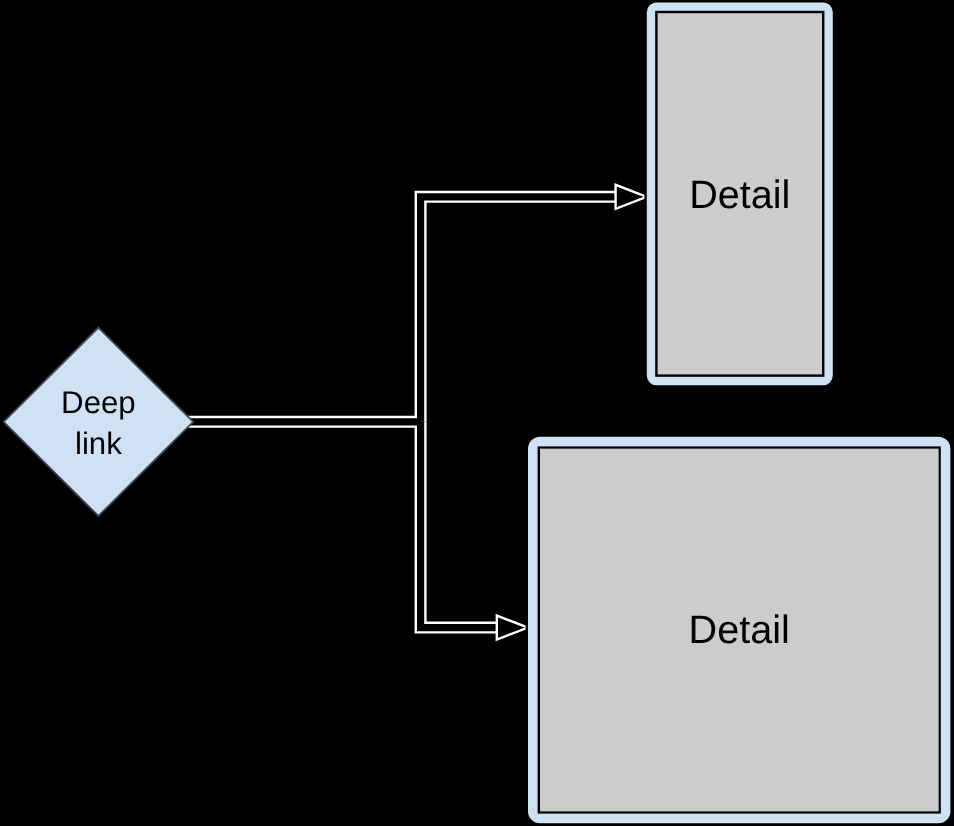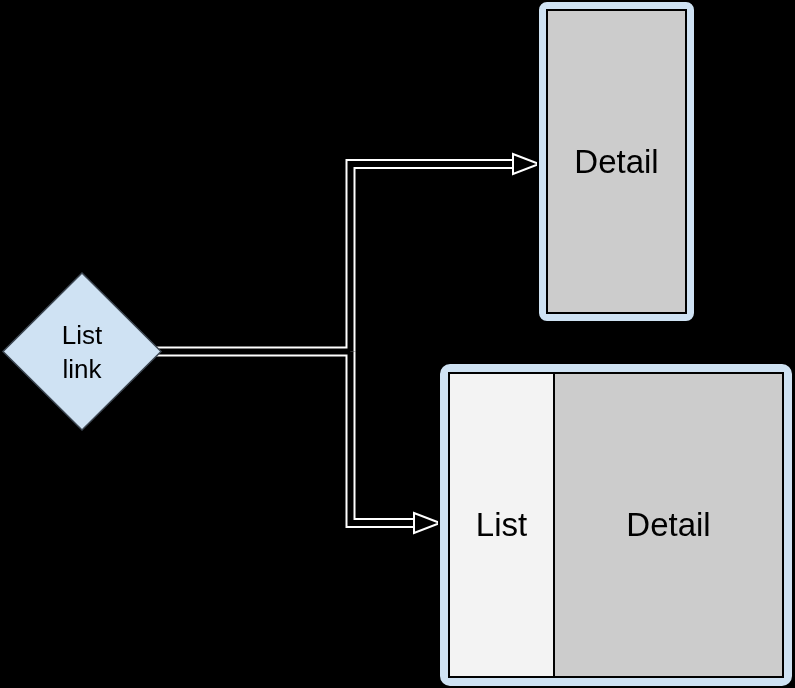--- a/index.html
+++ b/index.html
@@ -97,32 +97,29 @@
         <path d="M 350.5 351.5 V 164 H 514"></path>
         <path d="M 350.5 351.5 V 523 H 415"></path>
       </g>
       <polygon class="arrowhead" points="539,164 513,154 513,174"></polygon>
       <polygon class="arrowhead" points="440,523 414,513 414,533"></polygon>
     </g>
 
     <polygon class="diamond" points="82,273 161,351.5 82,430 3,351.5" fill="#cfe2f3"></polygon>
   </svg>
 
-  <div class="deep-link-label">List link</div>
+  <div class="deep-link-label">Deep link</div>
 
   <div class="phone-frame">
     <div class="phone-screen">
       <span>Detail</span>
     </div>
   </div>
 
   <div class="tablet-frame">
     <div class="tablet-screen">
-      <div class="list-pane">
-        <span>List</span>
-      </div>
       <div class="detail-pane">
         <span>Detail</span>
       </div>
     </div>
   </div>
 
 </div>
 
 </body></html>

